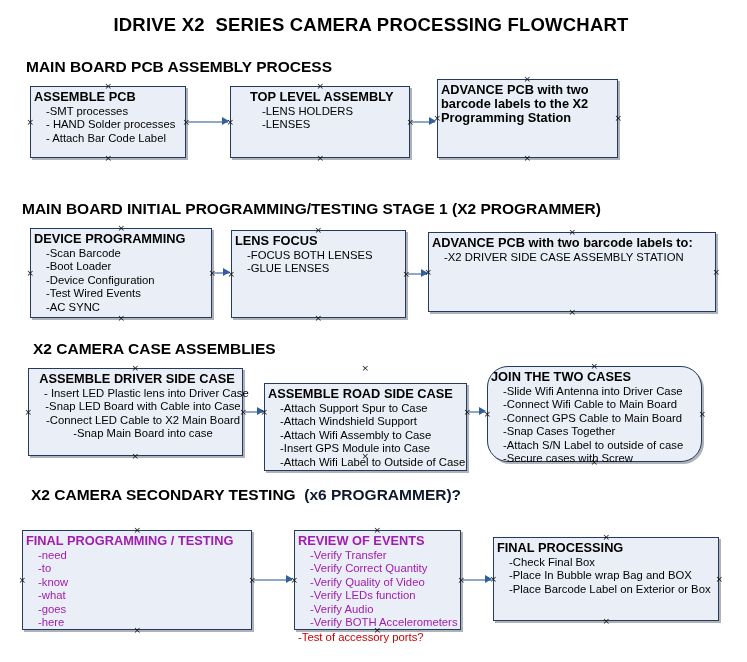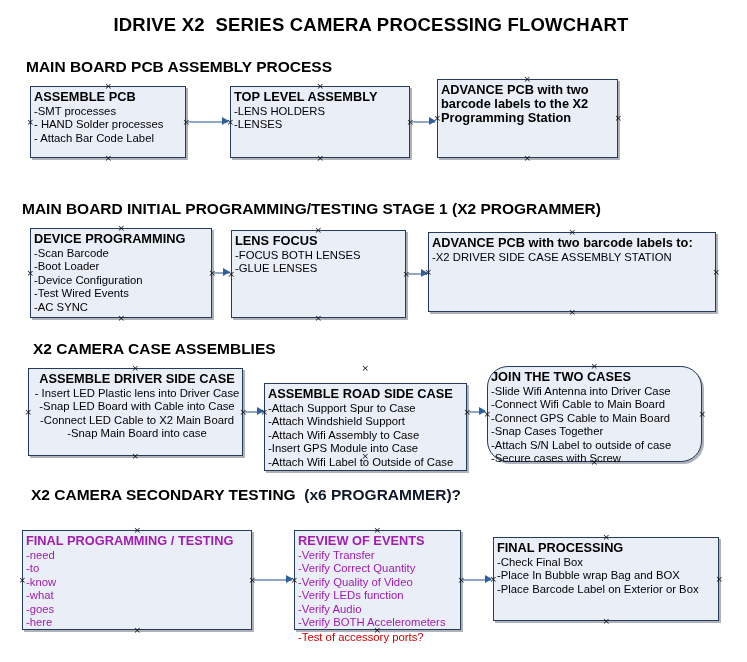--- a/index.html
+++ b/index.html
@@ -41,21 +41,21 @@
   }
   .box-title{
     font-size:12.8px;font-weight:bold;
     line-height:14px;
     margin:3px 0 1px 3px;
     white-space:nowrap;
   }
   .box-line{
     font-size:11.3px;
     line-height:13.4px;
-    margin-left:3px;
+    margin-left:15px;
     white-space:nowrap;
   }
   .box.multi-title .box-title{white-space:normal;margin-right:4px;}
   .box.red .box-title,.box.red .box-line{color:#a21caf;}
 
   
   .overflow-line{
     position:absolute;
     left:3px;
     font-size:11.3px;line-height:13.4px;
@@ -107,21 +107,21 @@
     <div class="box-line">- Attach Bar Code Label</div>
   </div>
   <div class="handle" style="left:30px;top:122px;"></div>
   <div class="handle" style="left:108px;top:86px;"></div>
   <div class="handle" style="left:108px;top:158px;"></div>
   <div class="handle" style="left:186px;top:122px;"></div>
 
   <div class="conn" style="left:188px;top:121px;width:40px;"></div>
   <div class="arrow" style="left:222px;top:117px;"></div>
 
-  <div class="box" style="left:230px;top:86px;width:180px;height:72px;">
+  <div class="box" style="left:230px;top:86px;width:180px;height:72px;padding-left:16px;">
     <div class="box-title">TOP LEVEL ASSEMBLY</div>
     <div class="box-line">-LENS HOLDERS</div>
     <div class="box-line">-LENSES</div>
   </div>
   <div class="handle" style="left:230px;top:122px;"></div>
   <div class="handle" style="left:320px;top:86px;"></div>
   <div class="handle" style="left:320px;top:158px;"></div>
   <div class="handle" style="left:410px;top:122px;"></div>
 
   <div class="conn" style="left:412px;top:121px;width:23px;"></div>

